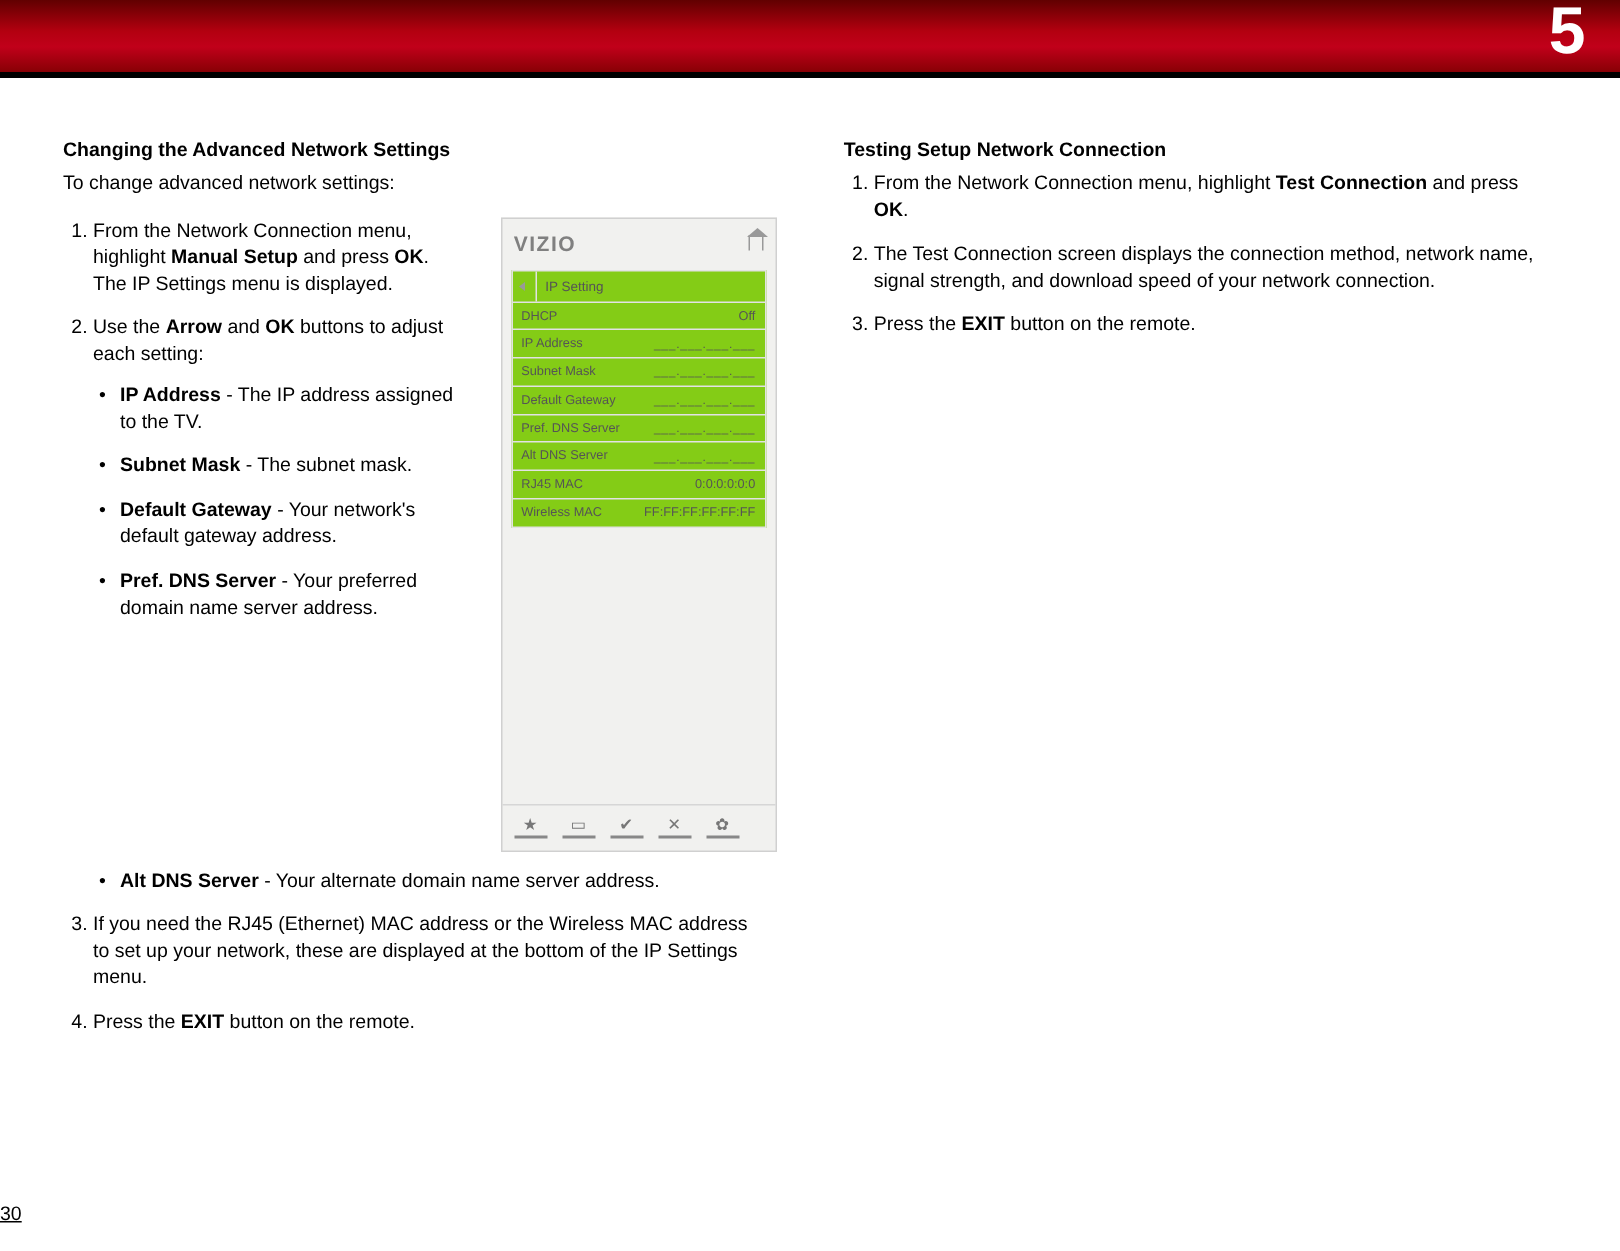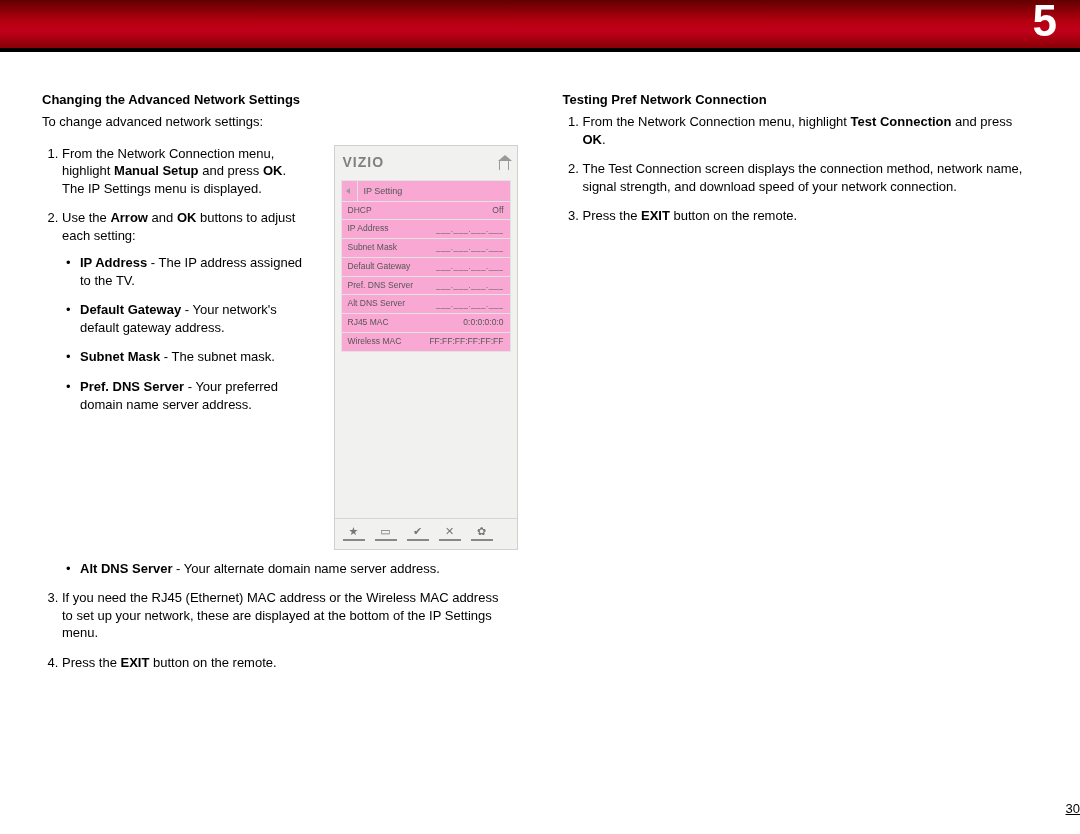--- a/index.html
+++ b/index.html
@@ -79,21 +79,21 @@
     width: 184px;
     border: 1px solid #d0d0d0;
     background: #f1f1ef;
     font-size: 9px;
     color: #555;
     position: relative;
   }
   .ip-top {
     padding: 8px 8px 6px 8px;
     display: flex;
-    align-items: flex-end;
+    align-items: center;
     justify-content: space-between;
   }
   .vizio-logo {
     font-family: Arial, sans-serif;
     font-weight: 700;
     font-size: 14px;
     letter-spacing: 1px;
     color: #808080;
   }
   .home-icon {
@@ -105,22 +105,22 @@
   .home-icon::before {
     content: "";
     position: absolute;
     top: -6px; left: -2px;
     width: 0; height: 0;
     border-left: 7px solid transparent;
     border-right: 7px solid transparent;
     border-bottom: 6px solid #999;
   }
   .ip-body {
-    background: #f9a8d4;
-    margin: 4px 6px 6px 6px;
+    background: #84cc16;
+    margin: 4px 6px 24px 6px;
     border: 1px solid #e2e2e2;
   }
   .ip-title-row {
     display: flex;
     align-items: stretch;
   }
   .ip-back {
     width: 16px;
     border-right: 1px solid #e2e2e2;
     position: relative;
@@ -160,21 +160,21 @@
     display: flex;
     gap: 10px;
     justify-content: flex-start;
     color:#777;
   }
   .bicon { width:22px; text-align:center; font-size:11px; border-bottom: 2px solid #888; padding-bottom:1px;}
   .footer-page {
     position: absolute;
     bottom: 18px;
     left: 0; right: 0;
-    text-align: right;
+    text-align: left;
     font-size: 13px;
     text-decoration: underline;
   }
 </style>
 </head>
 <body>
 
 <div class="header">
   <div class="banner-5">5</div>
 </div>
@@ -188,22 +188,22 @@
     <div class="left-flow">
       <div class="left-text">
         <ol class="steps">
           <li>
             <span>From the Network Connection menu, highlight </span><strong>Manual Setup</strong><span> and press </span><strong>OK</strong><span>. The IP Settings menu is displayed.</span>
           </li>
           <li>
             <span>Use the </span><strong>Arrow</strong><span> and </span><strong>OK</strong><span> buttons to adjust each setting:</span>
             <ul class="bullets">
               <li><strong>IP Address</strong><span> - The IP address assigned to the TV.</span></li>
+              <li><strong>Subnet Mask</strong><span> - The subnet mask.</span></li>
               <li><strong>Default Gateway</strong><span> - Your network's default gateway address.</span></li>
-              <li><strong>Subnet Mask</strong><span> - The subnet mask.</span></li>
               <li><strong>Pref. DNS Server</strong><span> - Your preferred domain name server address.</span></li>
             </ul>
           </li>
         </ol>
       </div>
 
       <div class="ip-panel">
         <div class="ip-top">
           <span class="vizio-logo">VIZIO</span>
           <span class="home-icon"></span>
@@ -263,21 +263,21 @@
 
     <ol class="steps" start="3">
       <li>If you need the RJ45 (Ethernet) MAC address or the Wireless MAC address to set up your network, these are displayed at the bottom of the IP Settings menu.</li>
       <li>
         <span>Press the </span><strong>EXIT</strong><span> button on the remote.</span>
       </li>
     </ol>
   </div>
 
   <div class="col">
-    <h3 class="section">Testing Pref Network Connection</h3>
+    <h3 class="section">Testing Setup Network Connection</h3>
     <ol class="steps">
       <li>
         <span>From the Network Connection menu, highlight </span><strong>Test Connection</strong><span> and press </span><strong>OK</strong><span>.</span>
       </li>
       <li>The Test Connection screen displays the connection method, network name, signal strength, and download speed of your network connection.</li>
       <li>
         <span>Press the </span><strong>EXIT</strong><span> button on the remote.</span>
       </li>
     </ol>
   </div>

